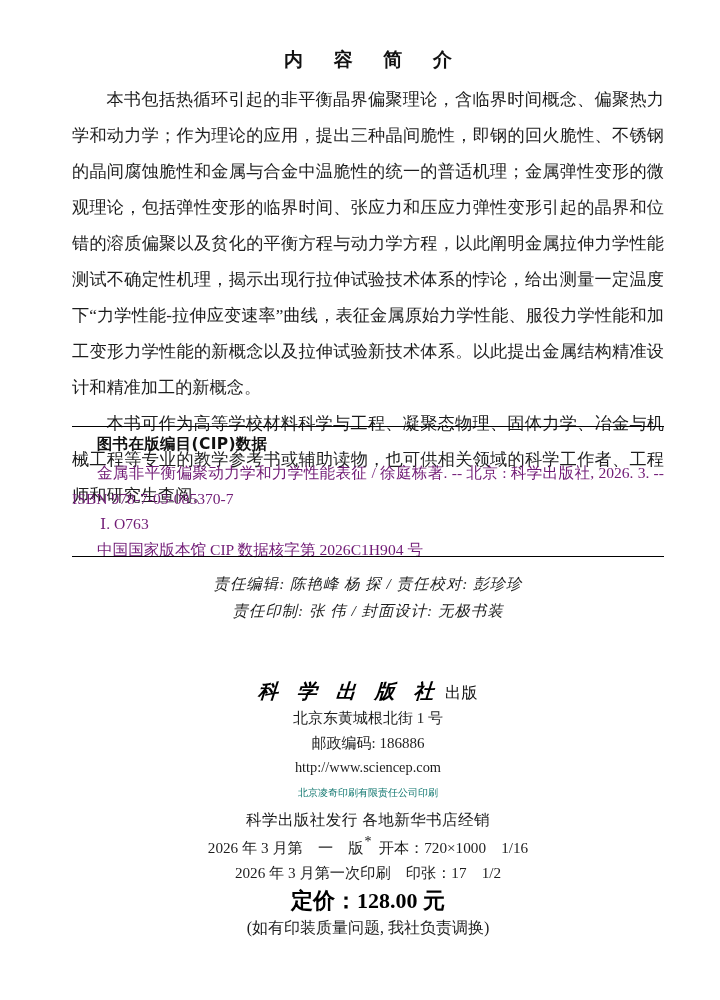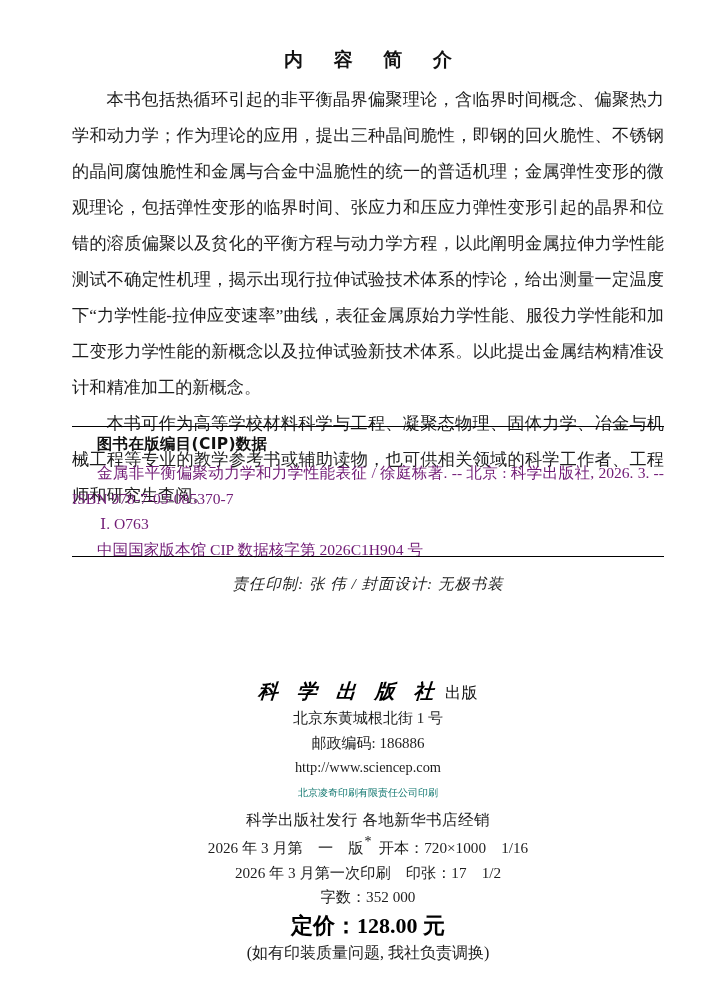--- a/index.html
+++ b/index.html
@@ -229,34 +229,34 @@
   <div class="cip">
     <div class="cip-heading">图书在版编目(CIP)数据</div>
     <div class="cip-line cip-entry">金属非平衡偏聚动力学和力学性能表征 / 徐庭栋著. -- 北京 : 科学出版社, 2026. 3. -- ISBN 978-7-03-085370-7</div>
     <div class="cip-line cip-indent">Ⅰ. O763</div>
     <div class="cip-line cip-indent2">中国国家版本馆 CIP 数据核字第 2026C1H904 号</div>
   </div>
 
   <div class="rule rule-bottom"></div>
 
   <div class="credits">
+    <div>责任编辑: 陈艳峰    杨    探 / 责任校对: 彭珍珍</div>
     <div>责任印制: 张    伟 / 封面设计: 无极书装</div>
   </div>
 
   <div class="imprint">
     <span class="logo-row"><span class="logo-mark">科 学 出 版 社</span><span class="logo-suffix">出版</span></span>
     <div class="imprint-line">北京东黄城根北街 1 号</div>
     <div class="imprint-line">邮政编码: 186886</div>
     <div class="imprint-url">http://www.sciencep.com</div>
     <div class="imprint-printer">北京凌奇印刷有限责任公司印刷</div>
     <div class="imprint-dist">科学出版社发行    各地新华书店经销</div>
     <div class="star">*</div>
   </div>
 
   <div class="specs">
     <div class="spec-line">2026 年 3 月第    一    版    开本：720×1000    1/16</div>
     <div class="spec-line">2026 年 3 月第一次印刷    印张：17    1/2</div>
-    <div class="spec-line">字数：352 000</div>
     <div class="price">定价：128.00 元</div>
     <div class="warranty">(如有印装质量问题, 我社负责调换)</div>
   </div>
 
 </div>
 
 </body></html>

